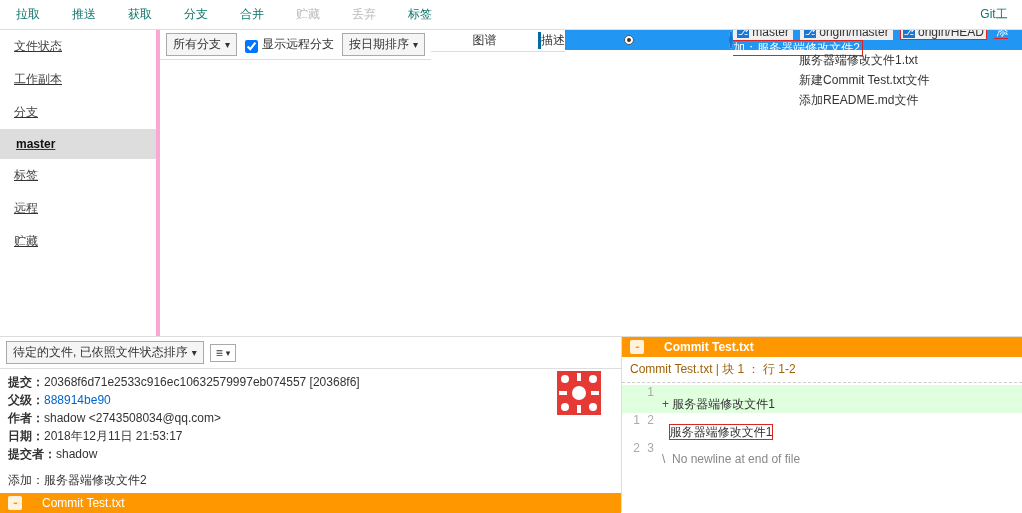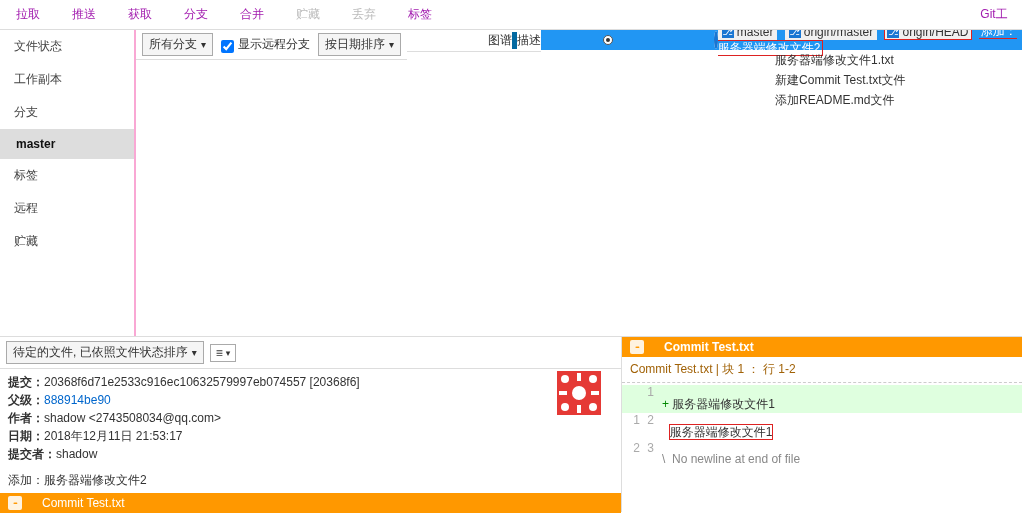--- a/index.html
+++ b/index.html
@@ -1,38 +1,38 @@
 <!DOCTYPE html>
 <html><head>
 <meta charset="utf-8">
 <style>
 * { box-sizing: border-box; margin: 0; padding: 0; font-family: "Microsoft YaHei", sans-serif; font-size: 12px; }
 body { width: 1022px; height: 513px; background: #fff; color: #333; overflow: hidden; }
 
 .toolbar { display: flex; height: 30px; border-bottom: 1px solid #ddd; }
-.toolbar-btn { width: 56px; display: flex; align-items: center; justify-content: center; color: #a21caf; }
+.toolbar-btn { width: 56px; display: flex; align-items: center; justify-content: center; color: #0f766e; }
 .toolbar-btn.dim { color: #bbb; }
 .toolbar-spacer { flex: 1; }
 
 .main { display: flex; height: 306px; }
 
-.sidebar { width: 136px; border-right: 2px solid #f9a8d4; }
+.sidebar { width: 160px; border-right: 4px solid #f9a8d4; text-decoration: underline; }
 .side-item { padding: 8px 14px; color: #444; }
 .side-item.sel { background: #ddd; font-weight: bold; color: #111; }
 .side-sub { padding-left: 16px; font-weight: bold; background: #ddd; }
 
 .content { flex: 1; display: flex; flex-direction: row; }
 
 .filter-bar { display: flex; align-items: center; gap: 8px; padding: 4px 6px; border-bottom: 1px solid #ddd; height: 30px; }
 .select-btn { border: 1px solid #aaa; background: #f5f5f5; padding: 2px 6px; display: inline-flex; align-items: center; gap: 4px; }
 .checkbox { display: inline-flex; align-items: flex-end; gap: 4px; }
 .chev::after { content: "▾"; font-size: 10px; }
 
 .headers { display: flex; border-bottom: 1px solid #ddd; height: 22px; align-items: center; }
-.col-graph { width: 110px; text-align: right; border-right: 5px solid #0369a1; }
+.col-graph { width: 110px; text-align: center; border-right: 3px solid #0369a1; }
 .col-desc { flex: 1; text-align: right; }
 
 .commits { flex: 1; overflow: auto; }
 .commit-row { display: flex; align-items: center; height: 20px; padding: 0 4px; }
 .commit-row.sel { background: #2196f3; color: #fff; }
 .graph-cell { width: 100px; display: flex; align-items: center; justify-content: flex-end; padding-right: 8px; gap: 2px; }
 .dot { width: 8px; height: 8px; border-radius: 50%; background: #1976d2; }
 .dot.hollow { background: #fff; border: 2px solid #1976d2; width: 6px; height: 6px; }
 .dot.radio { border: 1px solid #555; background: #fff; width: 10px; height: 10px; display: flex; align-items: center; justify-content: center; }
 .dot.radio::after{content:""; width:4px;height:4px;background:#333;border-radius:50%;}

